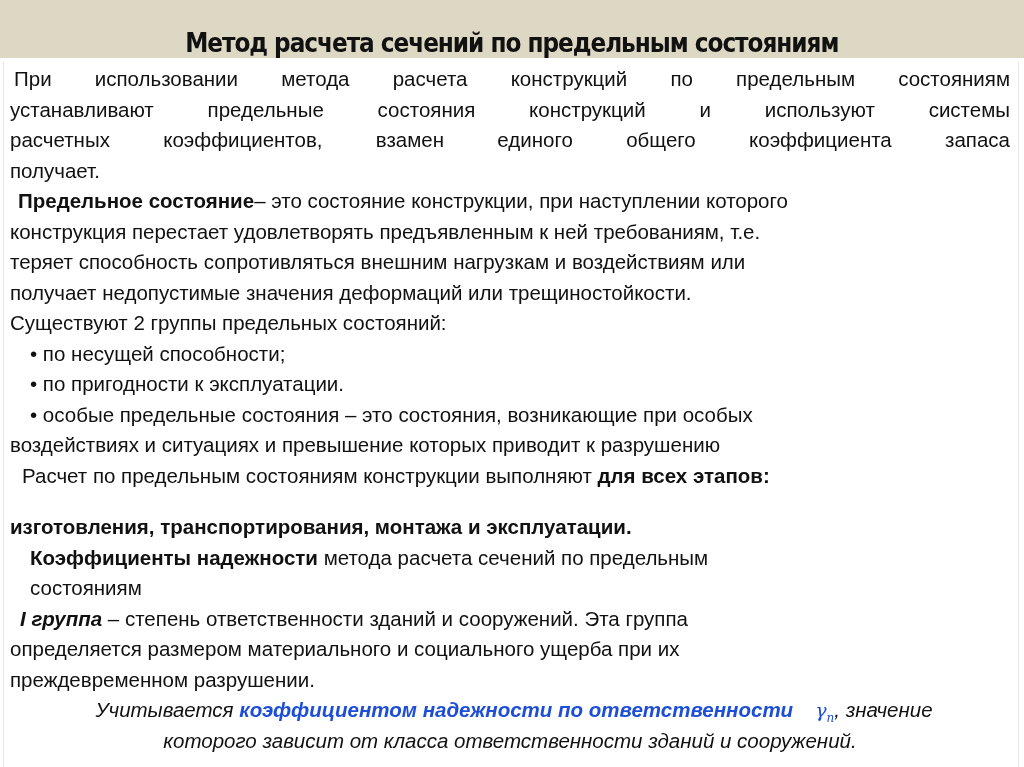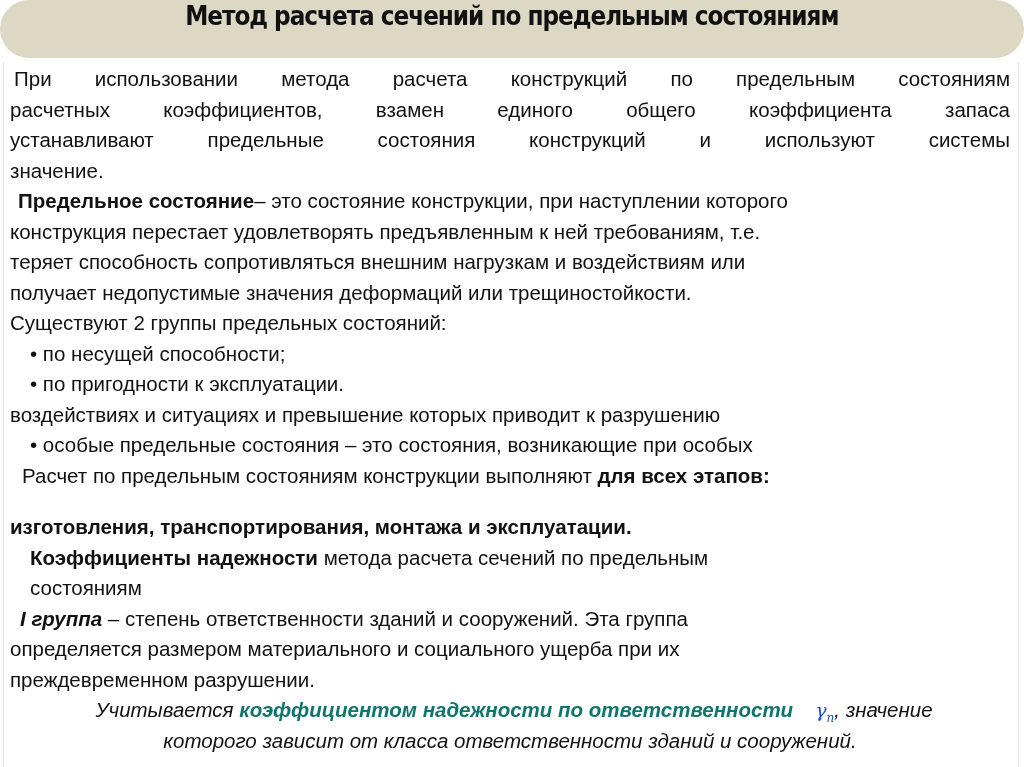--- a/index.html
+++ b/index.html
@@ -6,74 +6,74 @@
     body {
       width: 1024px; height: 767px; overflow: hidden;
       background: #ffffff;
       font-family: "Liberation Sans", sans-serif;
       color: #111111;
       position: relative;
     }
     .header {
       position: absolute; left: 0; top: 0; width: 1024px; height: 58px;
       background: #ddd8c4;
-      display: flex; align-items: flex-start; justify-content: center; border-radius: 29px;
+      display: flex; align-items: flex-end; justify-content: center;
     }
     .header h1 {
       margin: 0; font-size: 27px; font-weight: bold;
       font-family: "DejaVu Sans", sans-serif;
       letter-spacing: -1.2px; transform: scaleX(0.86);
       color: #111;
     }
     .frame {
       position: absolute; left: 3px; top: 62px; width: 1014px; height: 710px;
       border-left: 1px solid #e6e6e6; border-right: 1px solid #e6e6e6;
     }
     .content {
       position: absolute; left: 10px; top: 64px; width: 1000px;
       font-size: 20.5px; line-height: 30.5px;
     }
     .line { white-space: nowrap; height: 30.5px; }
     .just { text-align: justify; text-align-last: justify; white-space: normal; }
     .b { font-weight: bold; margin-top: 21px; }
     .center { text-align: left; }
     .it { font-style: italic; text-align: center; }
-    .red { color: #0f766e; font-weight: bold; font-style: italic; }
+    .red { color: #1d4ed8; font-weight: bold; font-style: italic; }
     .gamma { font-family: "DejaVu Serif", serif; font-style: italic; color: #1d4ed8; font-size: 19px; margin-left: 22px; }
     .gamma sub { font-size: 12px; }
   </style>
 </head>
 <body>
 
 <div class="header">
   <h1>Метод расчета сечений по предельным состояниям</h1>
 </div>
 
 <div class="frame"></div>
 
 <div class="content">
 
   <div class="line just" style="padding-left:4px;"> При использовании метода расчета конструкций по предельным состояниям</div>
+  <div class="line just">устанавливают предельные состояния конструкций и используют системы</div>
   <div class="line just">расчетных коэффициентов, взамен единого общего коэффициента запаса</div>
-  <div class="line just">устанавливают предельные состояния конструкций и используют системы</div>
-  <div class="line">значение.</div>
+  <div class="line">получает.</div>
 
   <div class="line" style="padding-left:8px;">
     <span class="b">Предельное состояние</span><span>– это состояние конструкции, при наступлении которого</span>
   </div>
   <div class="line">конструкция перестает удовлетворять предъявленным к ней требованиям, т.е.</div>
   <div class="line">теряет способность сопротивляться внешним нагрузкам и воздействиям или</div>
   <div class="line">получает недопустимые значения деформаций или трещиностойкости.</div>
 
   <div class="line">Существуют 2 группы предельных состояний:</div>
 
   <div class="line" style="padding-left:20px;">• по несущей способности;</div>
   <div class="line" style="padding-left:20px;">• по  пригодности к эксплуатации.</div>
+  <div class="line" style="padding-left:20px;">• особые предельные состояния – это состояния, возникающие при особых</div>
   <div class="line">воздействиях и ситуациях и превышение которых приводит к разрушению</div>
-  <div class="line" style="padding-left:20px;">• особые предельные состояния – это состояния, возникающие при особых</div>
 
   <div class="line" style="padding-left:12px;">
     <span>Расчет по предельным состояниям конструкции  выполняют </span><span class="b">для всех этапов:</span>
   </div>
   <div class="line b">изготовления, транспортирования, монтажа и эксплуатации.</div>
 
   <div class="line center" style="padding-left:20px;">
     <span class="b">Коэффициенты надежности</span><span> метода расчета сечений по предельным</span>
   </div>
   <div class="line center" style="padding-left:20px;">состояниям</div>

